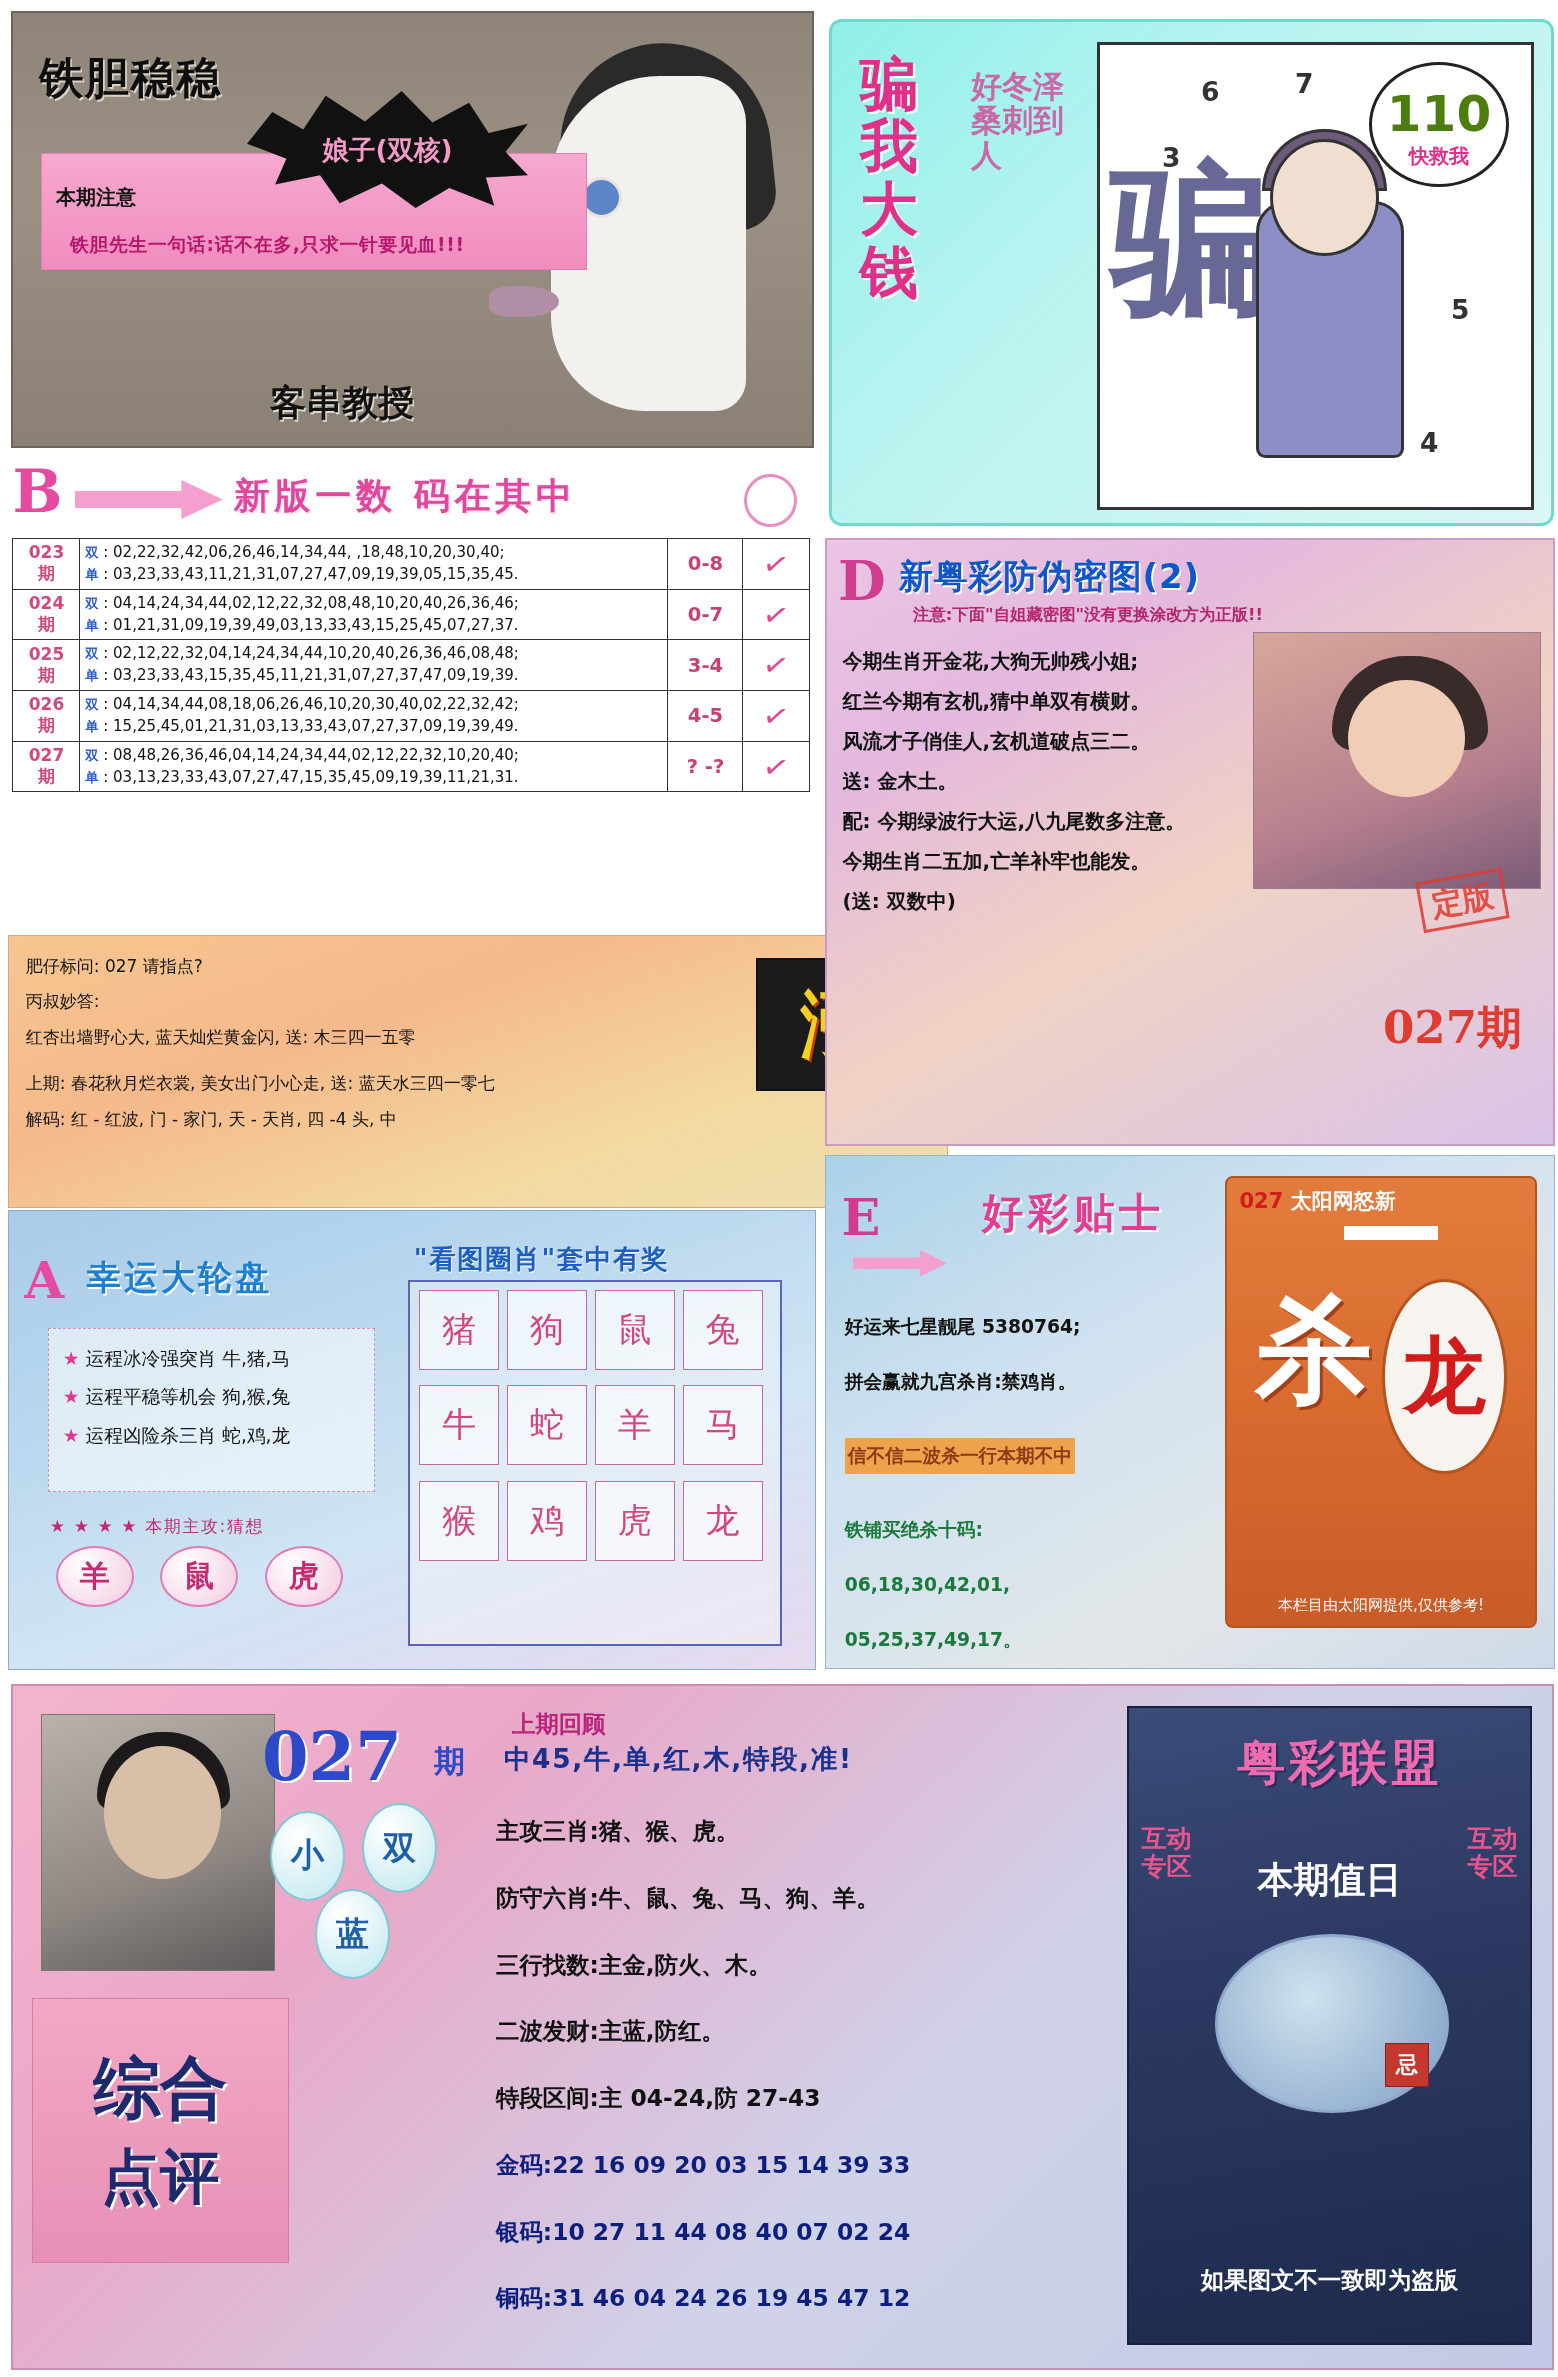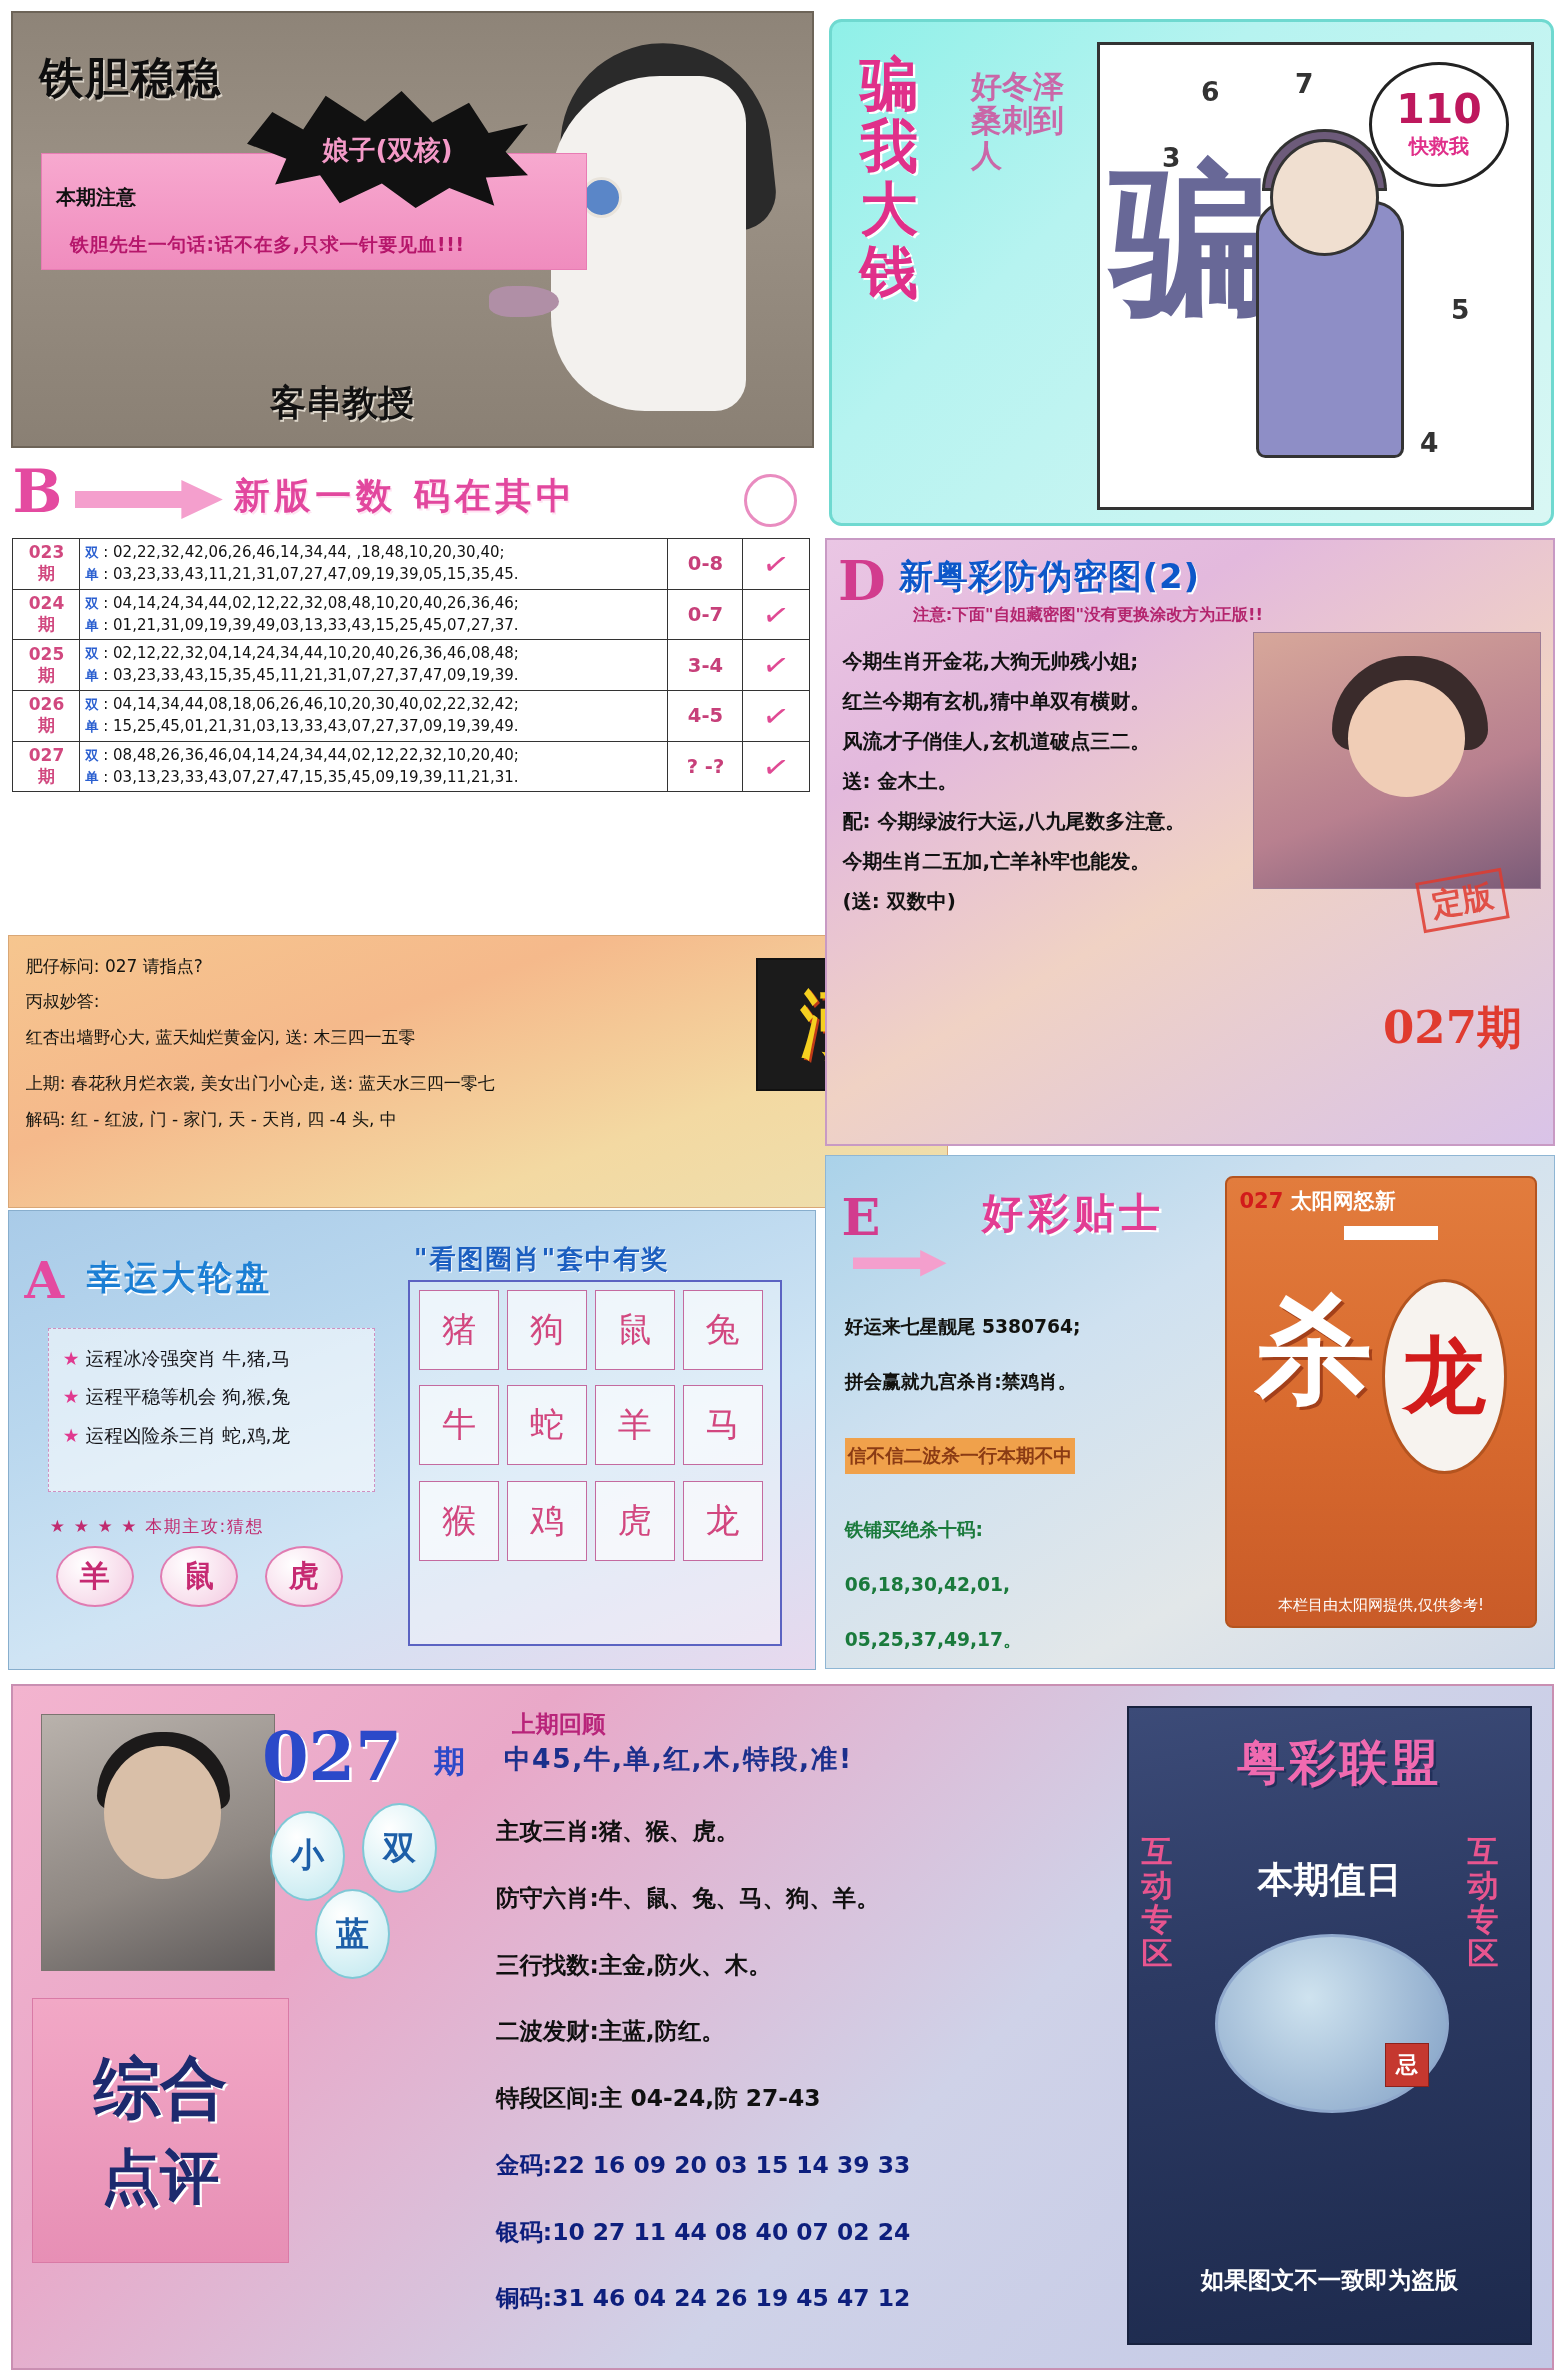--- a/index.html
+++ b/index.html
@@ -104,21 +104,21 @@
     font-size:164px; font-weight:bold; color:#4e4e86;
     font-family:"DejaVu Serif", serif;
     letter-spacing:-4.7px;
     opacity:.85;
   }
   #pian .bubble {
     position:absolute; right:22px; top:17px; width:140px; height:125px;
     background:#fff; border:3.1px solid #222; border-radius:50%;
     text-align:center;
   }
-  #pian .bubble .n110 { font-size:41px; font-weight:bold; color:#be185d; margin-top:20px; }
+  #pian .bubble .n110 { font-size:50px; font-weight:bold; color:#4d7c0f; margin-top:20px; }
   #pian .bubble .help { font-size:20px; font-weight:bold; color:#e0308a; }
   #pian .num { position:absolute; font-size:26.5px; color:#333; font-weight:bold; }
   #pian .body {
     position:absolute; left:156px; top:156px; width:148px; height:257px;
     background:#8e8ec6; border:3.1px solid #333;
     border-radius:31px 31px 9.4px 9.4px;
   }
   #pian .head {
     position:absolute; left:170px; top:94px; width:109px; height:117px;
     background:#f0dfd0; border:3.1px solid #333; border-radius:50%;
@@ -394,22 +394,22 @@
     background:linear-gradient(170deg,#3c4b78 0%, #2c3a63 40%, #1d2a4d 100%);
     border:2.3px solid #18223f;
   }
   #bottom .rightpanel .rtitle {
     position:absolute; left:0; right:0; top:23.4px; text-align:center;
     font-size:48px; font-weight:bold; color:#f06ab0; text-shadow:2.3px 2.3px 0 #22305a;
     letter-spacing:3.1px;
     margin-left:20px;
   }
   #bottom .rightpanel .vleft, #bottom .rightpanel .vright {
-    position:absolute; top:126px; width:50px;
-    font-size:31px; font-weight:bold; color:#e8558f; line-height:1.1;
+    position:absolute; top:117px; width:50px;
+    font-size:25px; font-weight:bold; color:#e8558f; line-height:1.1;
   }
   #bottom .rightpanel .vleft { left:12.5px; }
   #bottom .rightpanel .vright { right:12.5px; }
   #bottom .rightpanel .duty {
     position:absolute; left:0; right:0; top:148px; text-align:center;
     font-size:36px; font-weight:bold; color:#ffffff;
   }
   #bottom .rightpanel .oval {
     position:absolute; left:86px; top:226px; width:234px; height:179px;
     background:radial-gradient(circle at 40% 35%, #cfe3ef, #7f9ec4);

